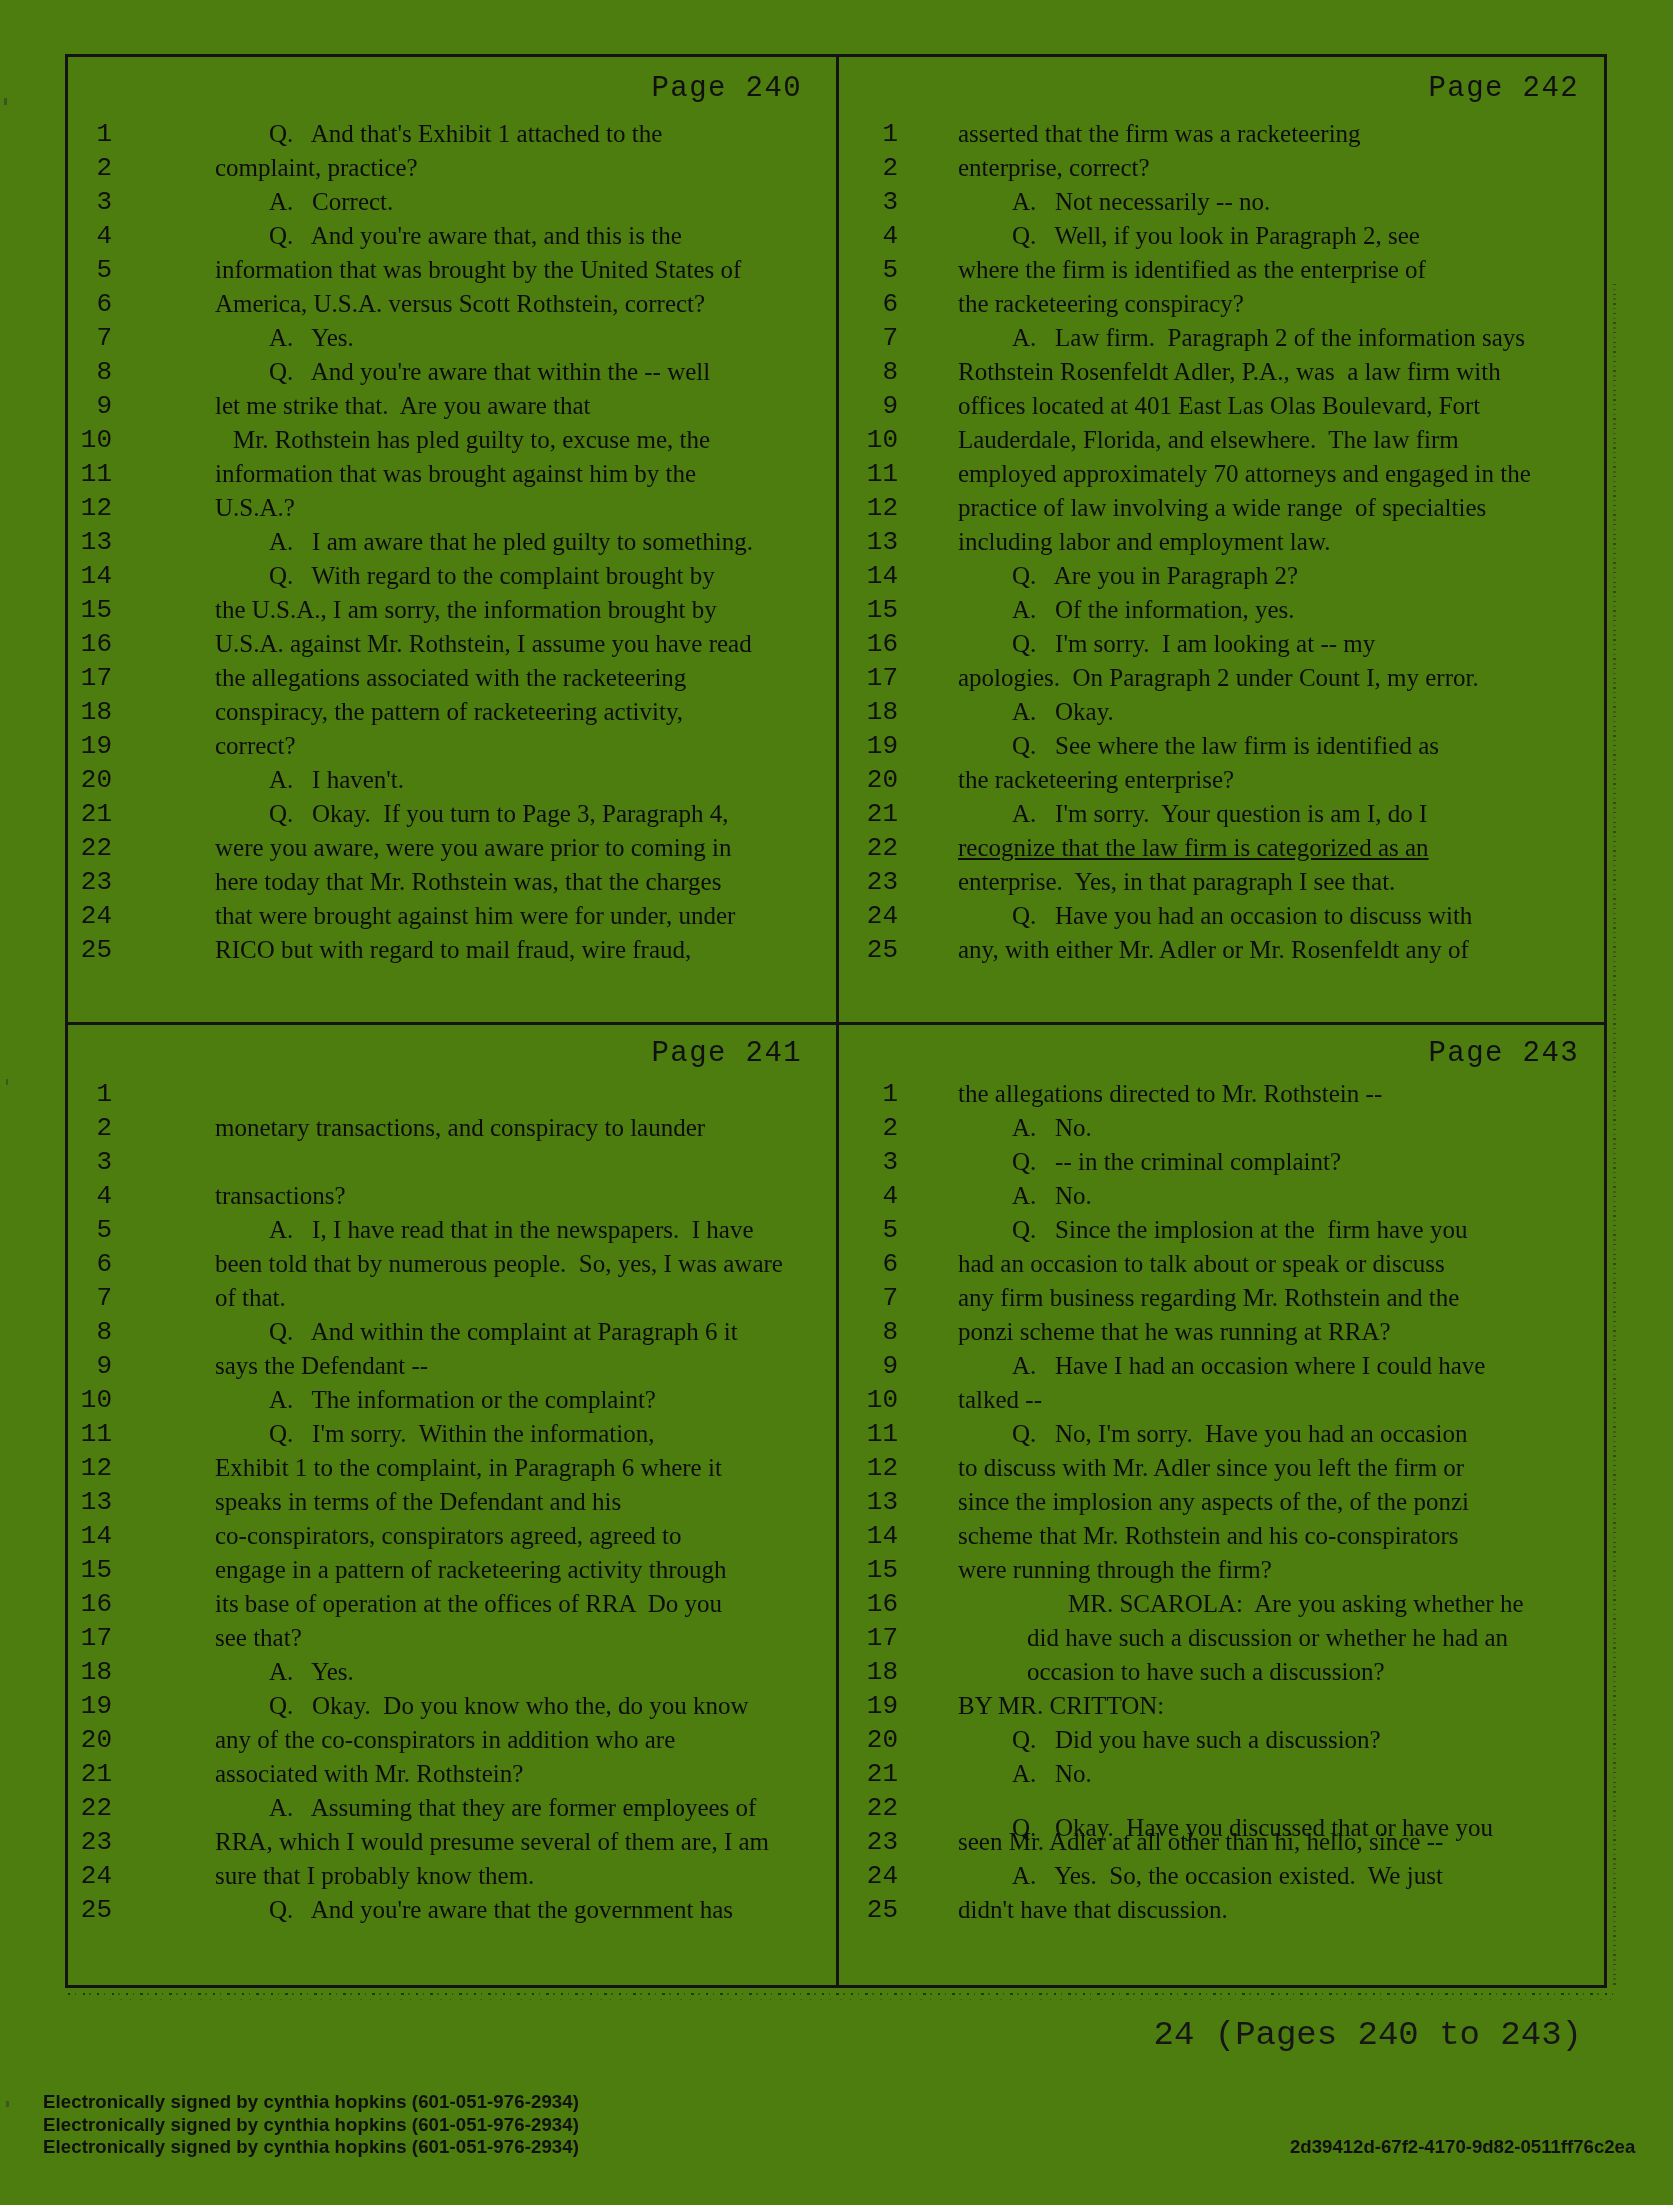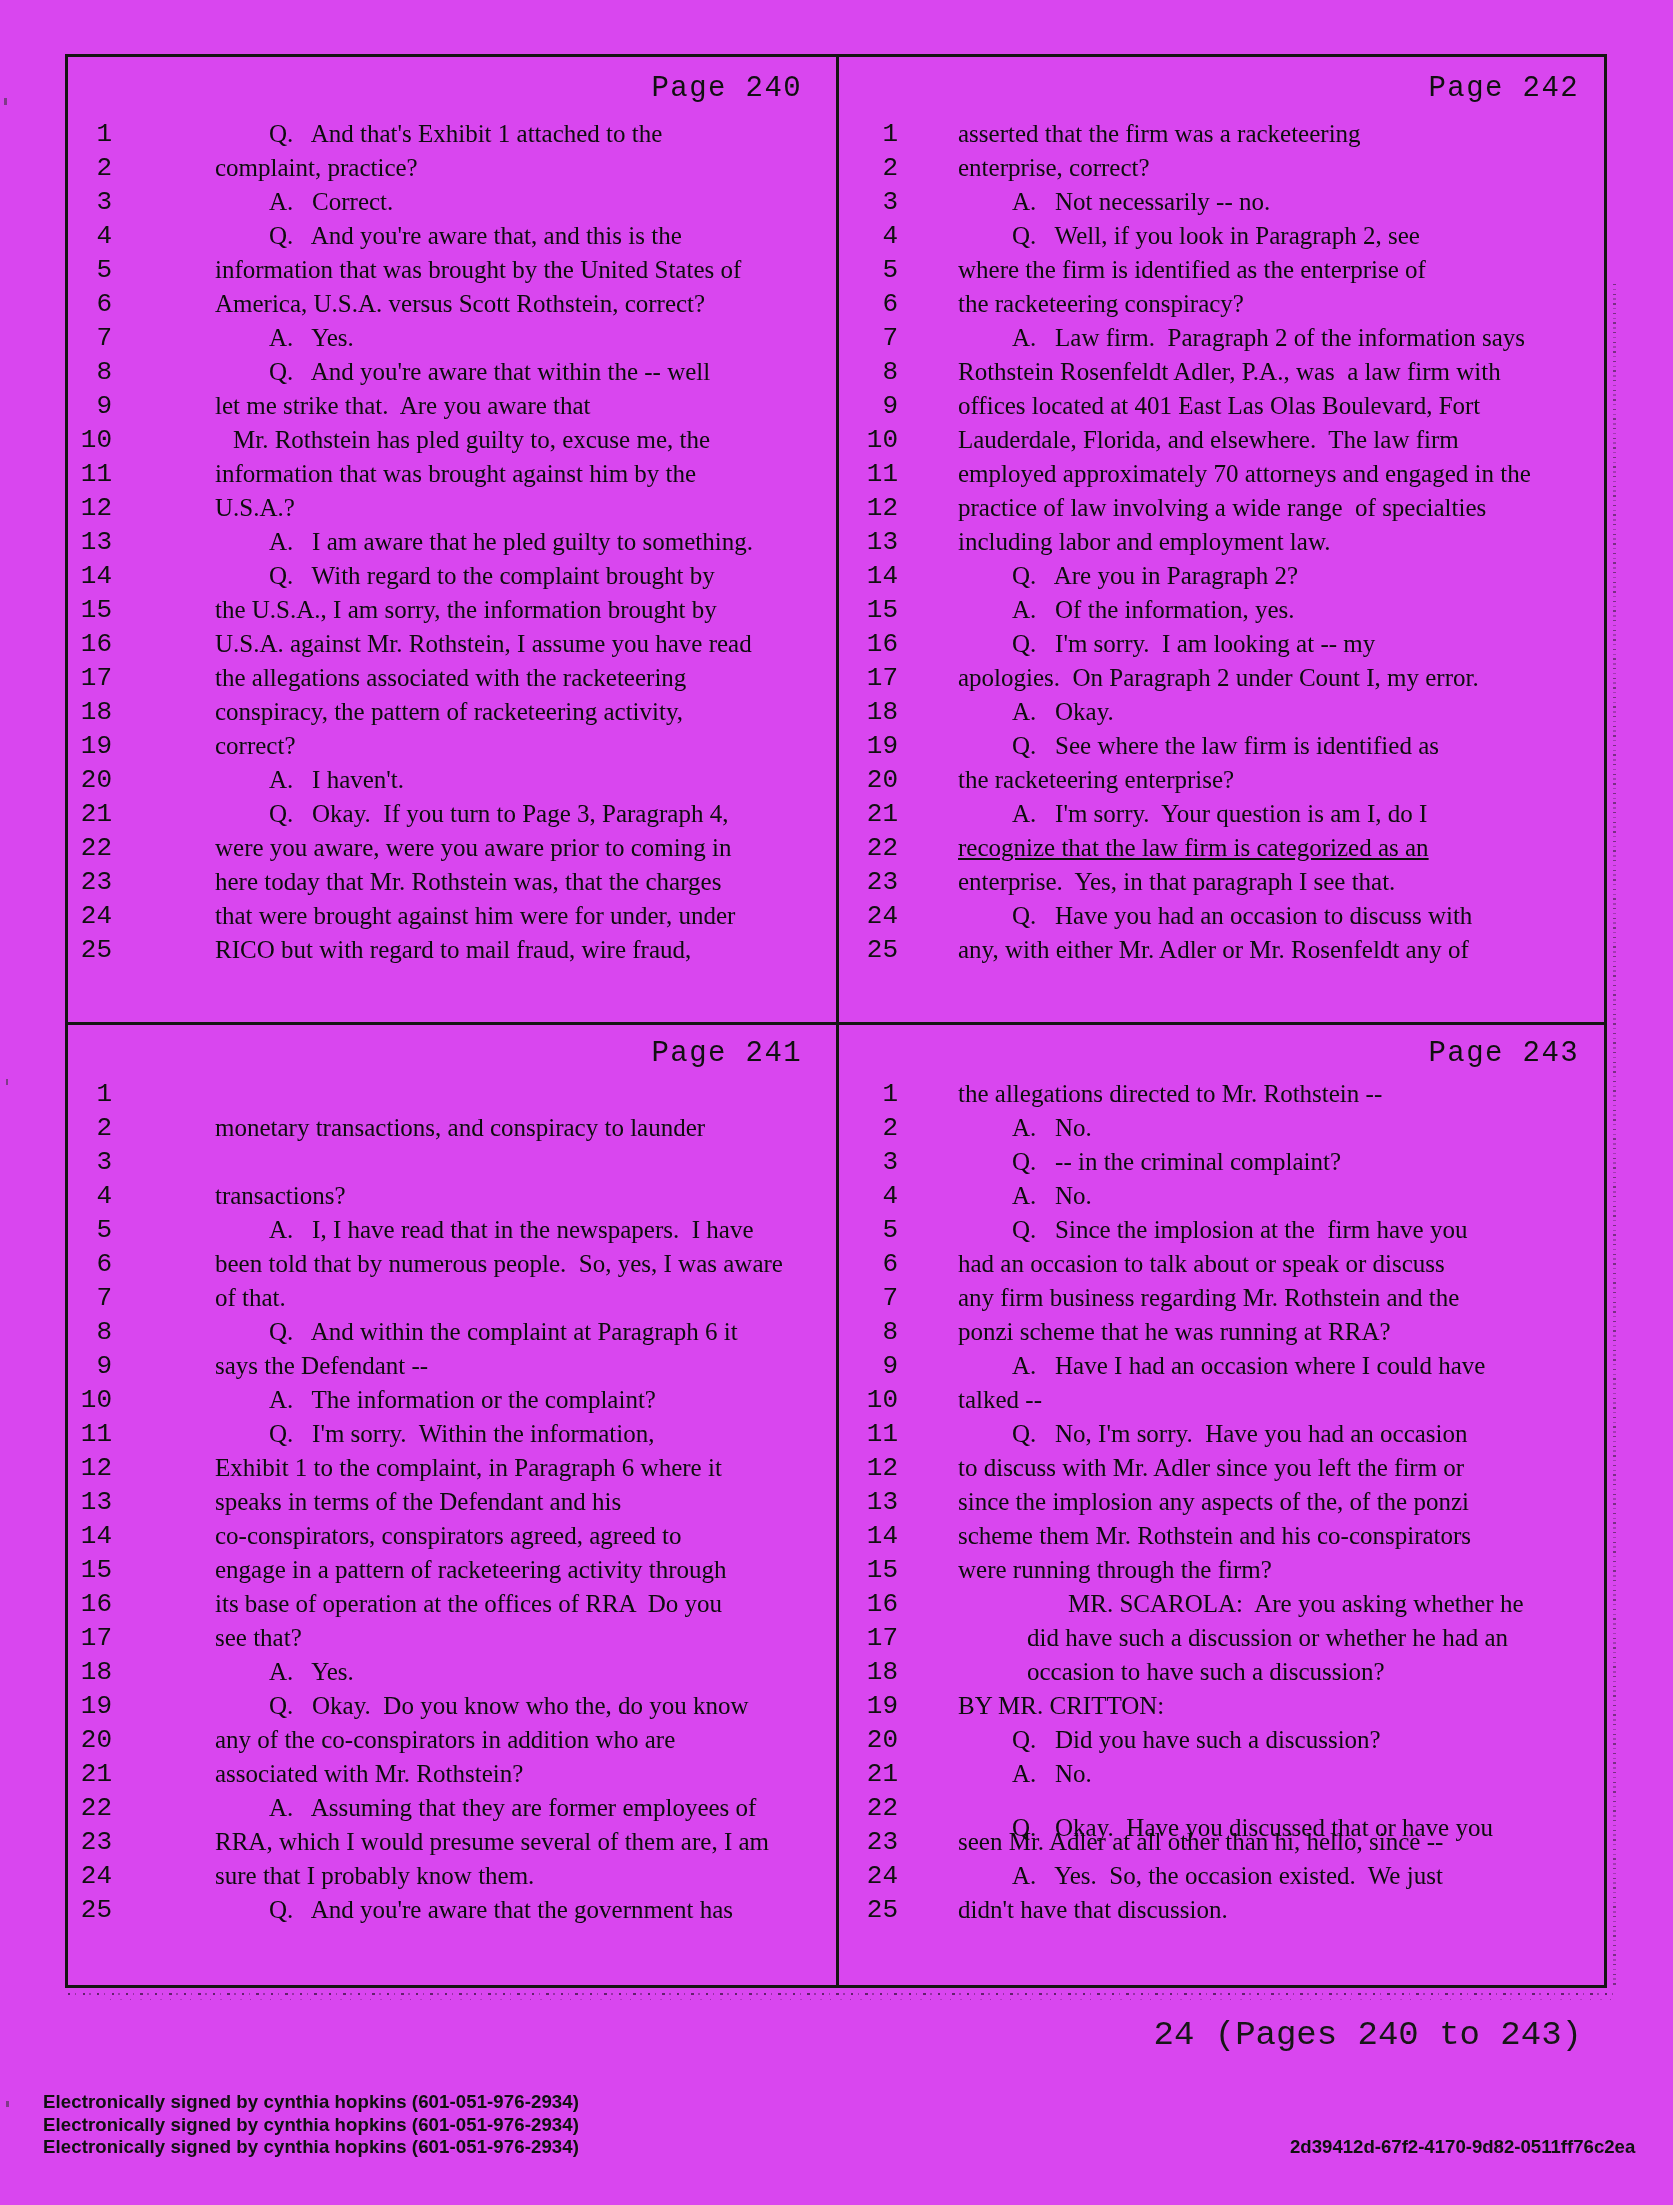--- a/index.html
+++ b/index.html
@@ -1,17 +1,17 @@
 <!DOCTYPE html>
 <html style="font-size:11px"><head>
 <meta charset="utf-8">
 <style>
   html,body{margin:0;padding:0;background:#e8e8e8;}
   #canvas{
-    position:relative;width:1674px;height:2205px;background:#d946ef;
+    position:relative;width:1674px;height:2205px;background:#4d7c0f;
     overflow:hidden;font-family:"Liberation Serif",serif;color:#0d0d0d;
   }
   
   .frame{position:absolute;left:65px;top:54px;width:1542px;height:1934px;
     border:3.4px solid #141414;box-sizing:border-box;}
   .vdiv{position:absolute;left:836px;top:54px;width:2.8px;height:1934px;background:#141414;}
   .hdiv{position:absolute;left:65px;top:1022px;width:1542px;height:2.8px;background:#141414;}
   
   .quad{position:absolute;box-sizing:border-box;}
   .qheader{
@@ -444,21 +444,21 @@
         <div class="tline">
           <span class="lnum">12</span>
           <span class="ltxt" style="padding-left: 0px;">to discuss with Mr. Adler since you left the firm or</span>
         </div>
         <div class="tline">
           <span class="lnum">13</span>
           <span class="ltxt" style="padding-left: 0px;">since the implosion any aspects of the, of the ponzi</span>
         </div>
         <div class="tline">
           <span class="lnum">14</span>
-          <span class="ltxt" style="padding-left: 0px;">scheme them Mr. Rothstein and his co-conspirators</span>
+          <span class="ltxt" style="padding-left: 0px;">scheme that Mr. Rothstein and his co-conspirators</span>
         </div>
         <div class="tline">
           <span class="lnum">15</span>
           <span class="ltxt" style="padding-left: 0px;">were running through the firm?</span>
         </div>
         <div class="tline">
           <span class="lnum">16</span>
           <span class="ltxt" style="padding-left: 110px;">MR. SCAROLA:  Are you asking whether he</span>
         </div>
         <div class="tline">

